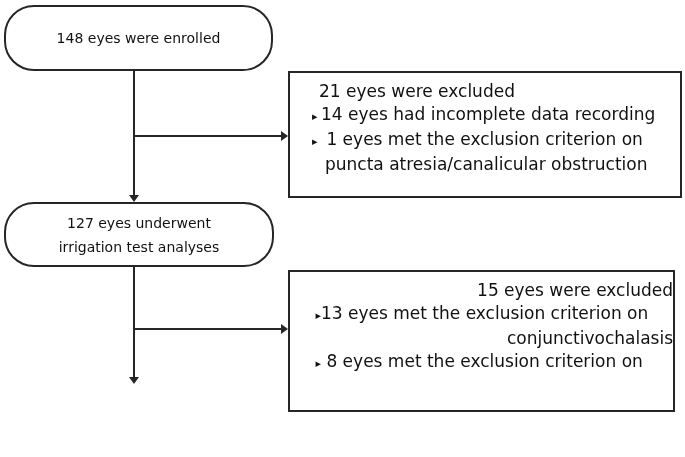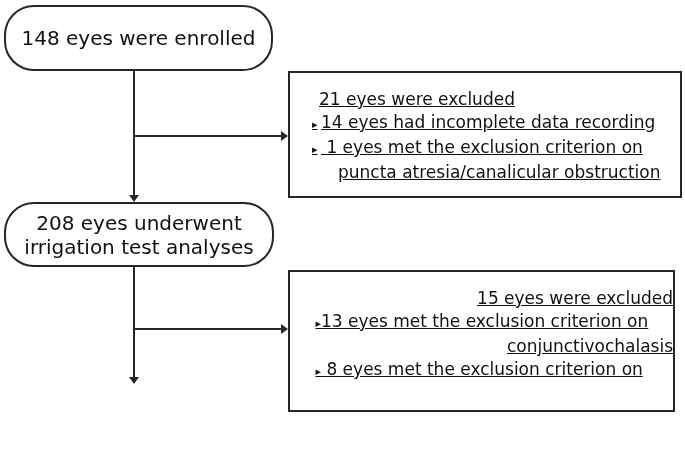--- a/index.html
+++ b/index.html
@@ -21,44 +21,43 @@
     box-sizing: border-box;
     border: 2px solid #262626;
     background: #ffffff;
   }
   .box.centered {
     display: flex;
     flex-direction: column;
     align-items: center;
     justify-content: center;
     text-align: center;
-    font-size: 20px;
+    font-size: 14px;
     line-height: 24px;
     border-radius: 30px;
   }
   .box.textlist {
     font-size: 17px;
     line-height: 23px;
-    padding-top: 15px;
-    text-decoration: underline;
+    padding-top: 7px;
   }
   .row-title { margin-left: 29px; }
   .bullet-row {
     display: flex;
     align-items: baseline;
     margin-left: 22px;
   }
   .bullet-marker {
     display: inline-block;
     width: 9px;
     font-size: 11px;
     flex: 0 0 9px;
   }
   .bullet-text { white-space: pre; }
-  .cont-row { margin-left: 48px; }
+  .cont-row { margin-left: 35px; }
 
   .vline {
     position: absolute;
     width: 2px;
     background: #262626;
   }
   .hline {
     position: absolute;
     height: 2px;
     background: #262626;
@@ -111,21 +110,21 @@
       <span class="bullet-text">14 eyes had incomplete data recording</span>
     </div>
     <div class="bullet-row">
       <span class="bullet-marker">▸</span>
       <span class="bullet-text"> 1 eyes met the exclusion criterion on</span>
     </div>
     <div class="cont-row">puncta atresia/canalicular obstruction</div>
   </div>
 
   <div class="box centered" id="box-irrigation">
-    <div>208 eyes underwent</div>
+    <div>127 eyes underwent</div>
     <div>irrigation test analyses</div>
   </div>
 
   <div class="box textlist" id="box-excluded2">
     <div class="row-title">15 eyes were excluded</div>
     <div class="bullet-row">
       <span class="bullet-marker">▸</span>
       <span class="bullet-text">13 eyes met the exclusion criterion on</span>
     </div>
     <div class="cont-row">conjunctivochalasis</div>

